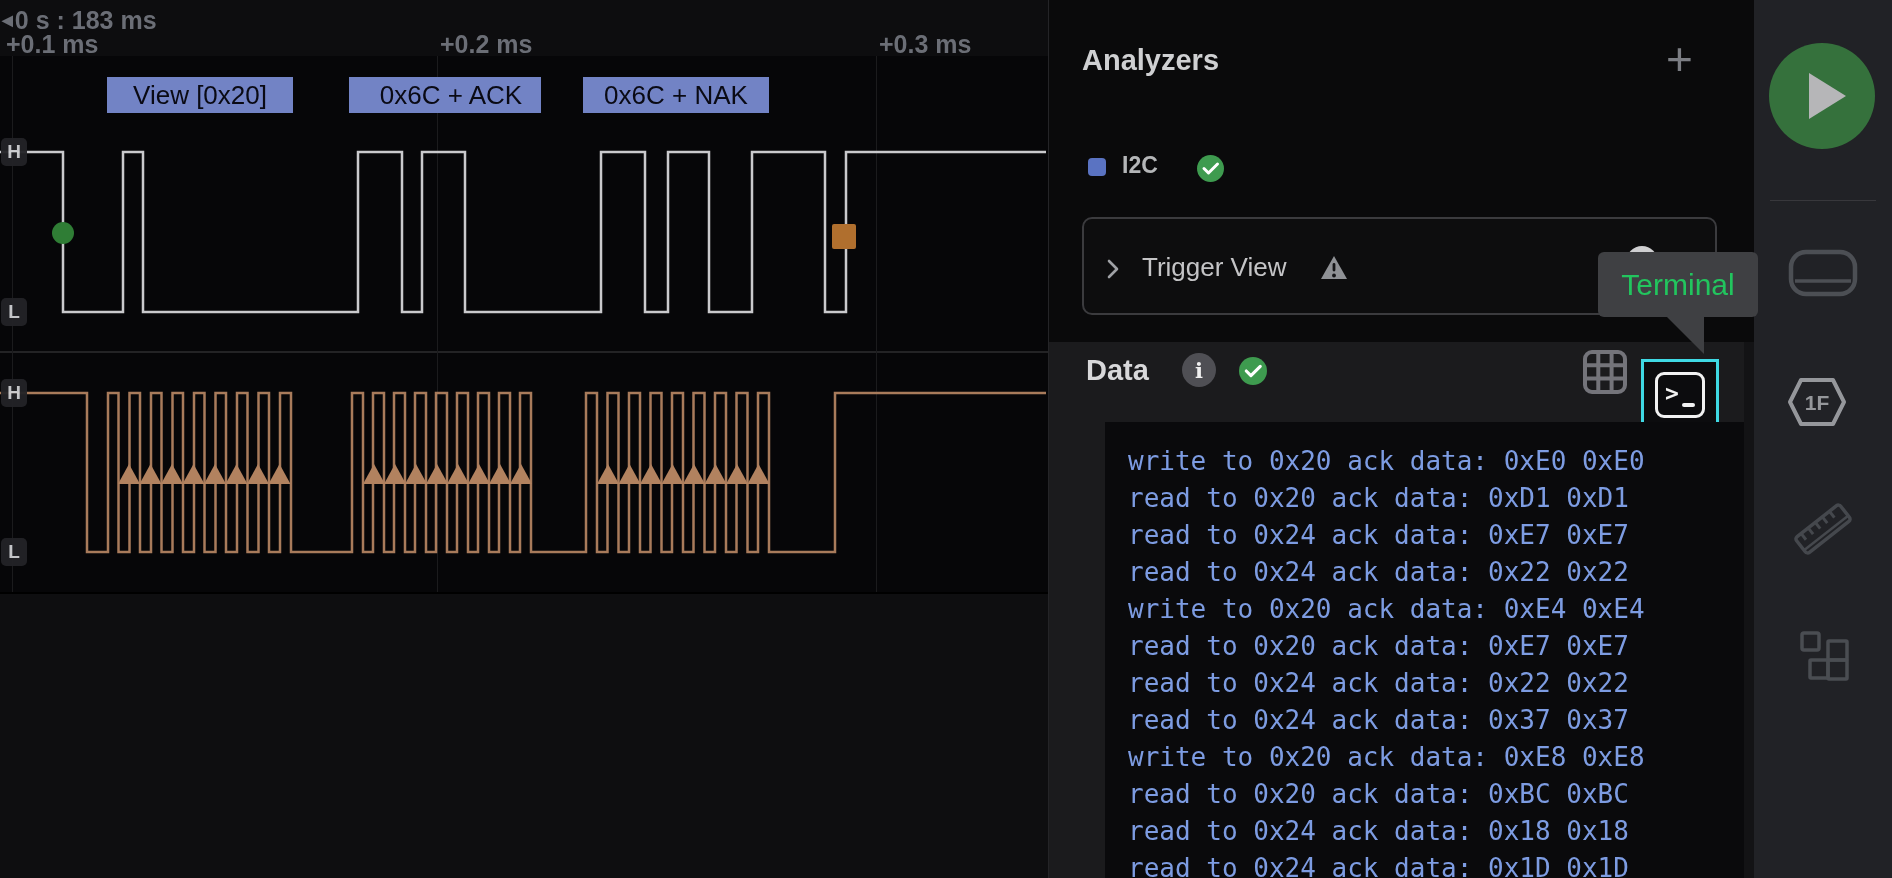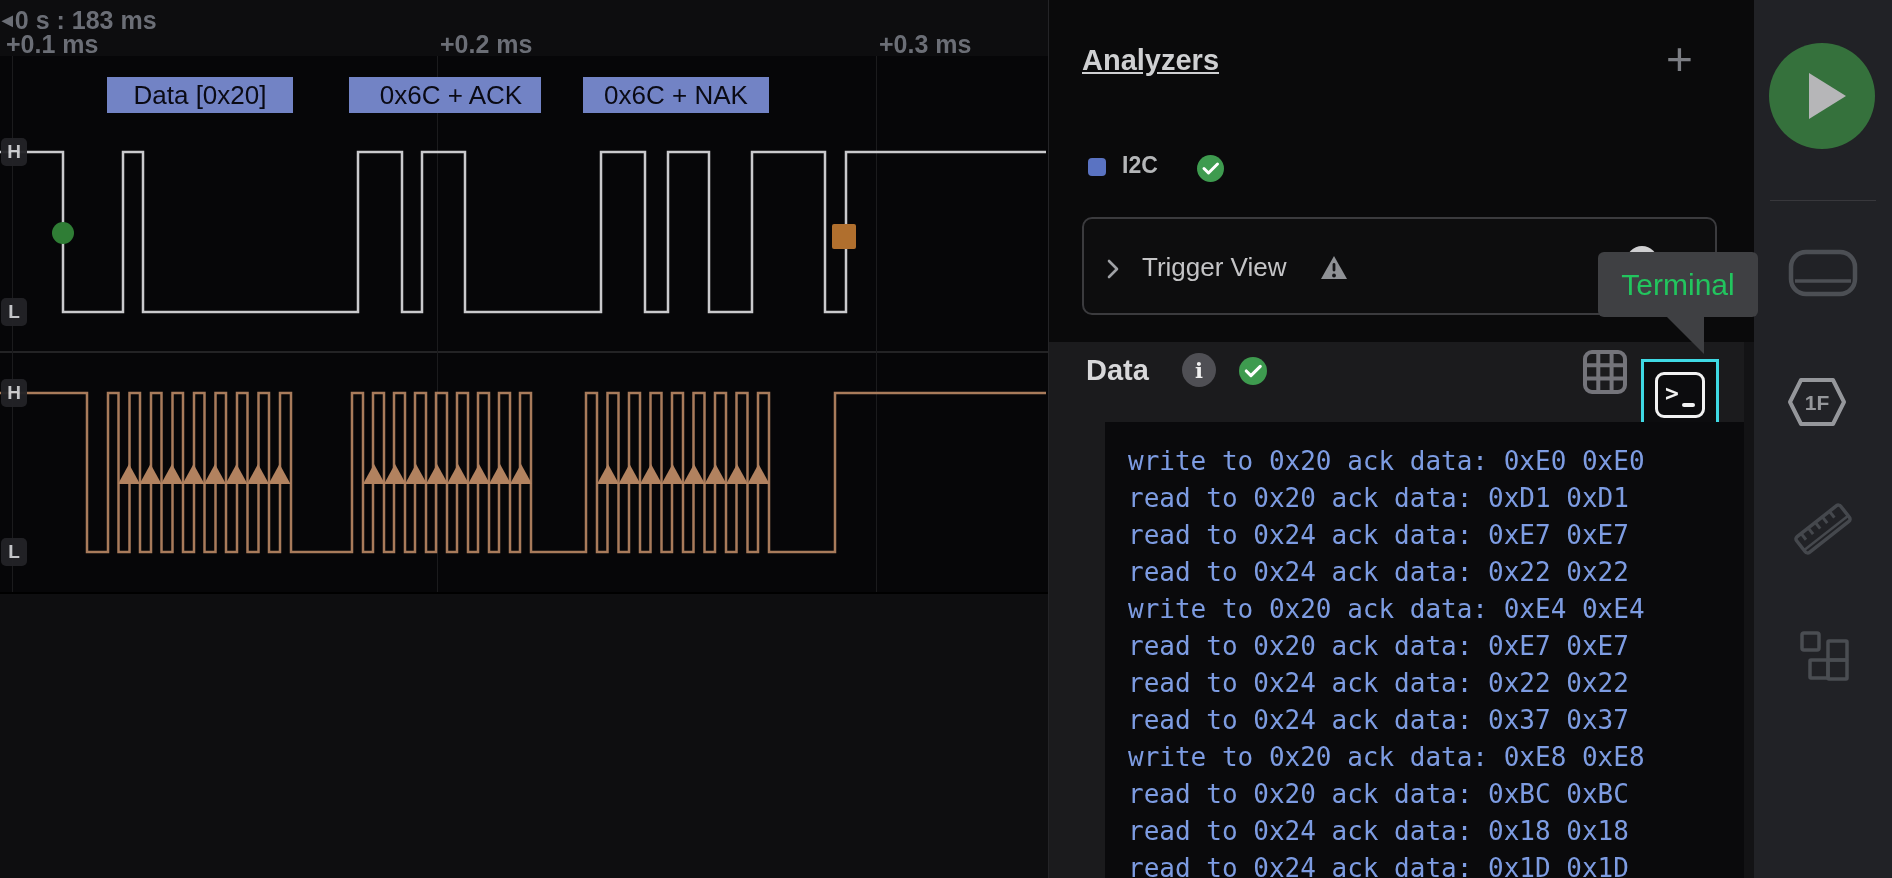--- a/index.html
+++ b/index.html
@@ -19,21 +19,21 @@
   #chan-divider{left:0;top:295px;width:1048px;height:2px;background:#232325;position:absolute;}
   .bus-label{position:absolute;top:21px;height:36px;background:#7283c5;color:#0a0a14;
              font-size:26px;display:flex;align-items:center;justify-content:center;}
   .lvl-badge{position:absolute;width:26px;height:28px;background:#232327;border-radius:5px;
              color:#cfd0d3;font-size:19px;font-weight:bold;display:flex;align-items:center;
              justify-content:center;opacity:.95;}
   #below-wave{left:0;top:594px;width:1048px;height:284px;background:#0e0e10;}
 
   
   #side-panel{left:1049px;top:0;width:705px;height:878px;background:#0a0a0b;}
-  #analyzers-title{left:33px;top:44px;font-size:29px;font-weight:bold;color:#cfd0d2;text-decoration:underline;}
+  #analyzers-title{left:33px;top:44px;font-size:29px;font-weight:bold;color:#cfd0d2;}
   #add-analyzer{left:617px;top:32px;font-size:46px;font-weight:100;color:#7b7d83;cursor:pointer;}
   #i2c-swatch{left:39px;top:158px;width:18px;height:18px;border-radius:4px;background:#5a73c2;}
   #i2c-label{left:73px;top:152px;font-size:23px;font-weight:bold;color:#b4b6b8;}
   .check-badge{border-radius:50%;background:#3e9b4f;display:flex;align-items:center;justify-content:center;}
   #i2c-check{left:148px;top:155px;width:27px;height:27px;}
   #trigger-card{left:33px;top:217px;width:635px;height:98px;border:2px solid #3b3b3e;border-radius:10px;
                 box-sizing:border-box;background:#0d0d0e;cursor:pointer;}
   #trigger-chevron{left:22px;top:39px;}
   #trigger-label{left:58px;top:33px;font-size:26px;color:#c4c4c6;}
   #trigger-warning{left:235px;top:35px;}
@@ -86,21 +86,21 @@
     <div class="tick-label" style="left: 6px;">+0.1 ms</div>
         <div class="tick-label" style="left: 440px;">+0.2 ms</div>
         <div class="tick-label" style="left: 879px;">+0.3 ms</div>
       </div>
     <div id="wave-area" class="abs">
       <div id="chan-divider"></div>
 
     <div class="gridline" style="left: 12px;"></div>
         <div class="gridline" style="left: 437px;"></div>
         <div class="gridline" style="left: 876px;"></div>
-        <div class="bus-label" style="left: 107px; width: 186px;">Data [0x20]</div>
+        <div class="bus-label" style="left: 107px; width: 186px;">View [0x20]</div>
         <div class="bus-label" style="left: 349px; width: 180px; padding-left: 12px;">0x6C + ACK</div>
         <div class="bus-label" style="left: 583px; width: 186px;">0x6C + NAK</div>
         <svg width="1048" height="536" viewBox="0 0 1048 536" style="position: absolute; left: 0px; top: 0px;">
           <path d="M0 96 L63 96 L63 256 L123 256 L123 96 L143 96 L143 256 L358 256 L358 96 L402 96 L402 256 L422 256 L422 96 L465 96 L465 256 L601 256 L601 96 L645 96 L645 256 L668 256 L668 96 L709 96 L709 256 L752 256 L752 96 L825 96 L825 256 L846 256 L846 96 L1046 96" stroke="#c9c9cc" stroke-width="2.5" fill="none"></path>
           <path d="M0 337 L87 337 L87 496 L108 496 L108 337 L118.5 337 L118.5 496 L129.5 496 L129.5 337 L140 337 L140 496 L151 496 L151 337 L161.5 337 L161.5 496 L172.5 496 L172.5 337 L183 337 L183 496 L194 496 L194 337 L204.5 337 L204.5 496 L215.5 496 L215.5 337 L226 337 L226 496 L237 496 L237 337 L247.5 337 L247.5 496 L258.5 496 L258.5 337 L269 337 L269 496 L280 496 L280 337 L291 337 L291 496 L352 496 L352 337 L363 337 L363 496 L373 496 L373 337 L384 337 L384 496 L394 496 L394 337 L405 337 L405 496 L415 496 L415 337 L426 337 L426 496 L436 496 L436 337 L447 337 L447 496 L457 496 L457 337 L468 337 L468 496 L478 496 L478 337 L489 337 L489 496 L499 496 L499 337 L510 337 L510 496 L520 496 L520 337 L531 337 L531 496 L586 496 L586 337 L597 337 L597 496 L607.5 496 L607.5 337 L618.5 337 L618.5 496 L629 496 L629 337 L640 337 L640 496 L650.5 496 L650.5 337 L661.5 337 L661.5 496 L672 496 L672 337 L683 337 L683 496 L693.5 496 L693.5 337 L704.5 337 L704.5 496 L715 496 L715 337 L726 337 L726 496 L736.5 496 L736.5 337 L747.5 337 L747.5 496 L758 496 L758 337 L769 337 L769 496 L835 496 L835 337 L1046 337" stroke="#a87b5b" stroke-width="2.5" fill="none"></path>
           <polygon points="118,428 140,428 129,408" fill="#b2825f"></polygon>
           <polygon points="139.5,428 161.5,428 150.5,408" fill="#b2825f"></polygon>
           <polygon points="161,428 183,428 172,408" fill="#b2825f"></polygon>
           <polygon points="182.5,428 204.5,428 193.5,408" fill="#b2825f"></polygon>
           <polygon points="204,428 226,428 215,408" fill="#b2825f"></polygon>

